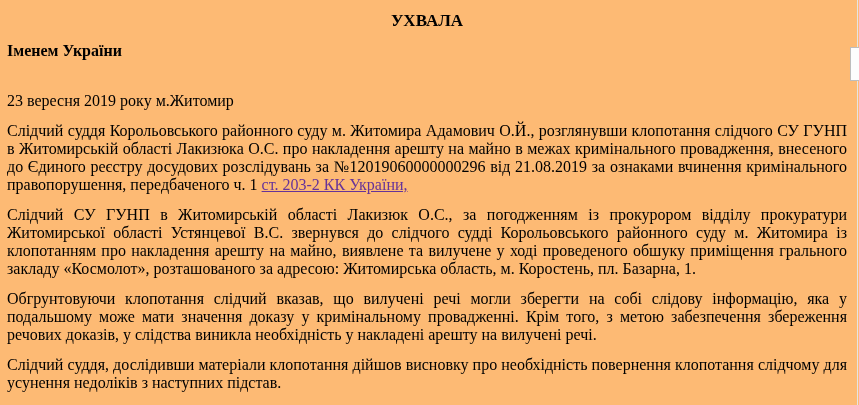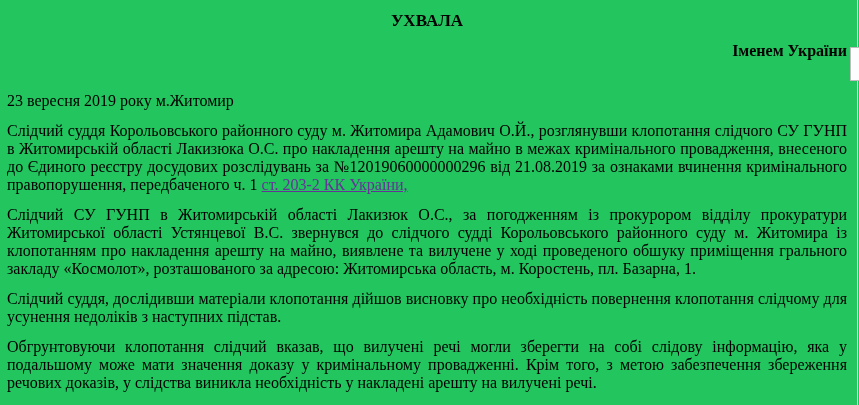--- a/index.html
+++ b/index.html
@@ -4,40 +4,40 @@
 <style>
   html, body {
     margin: 0;
     padding: 0;
     background: #ffffff;
   }
   .page {
     position: relative;
     width: 859px;
     height: 405px;
-    background: #22c55e;
+    background: #fdba74;
     overflow: hidden;
     font-family: "Liberation Serif", serif;
     color: #000000;
     font-size: 16px;
   }
   .doc {
     padding: 0 12px 0 7px;
   }
   .block {
     margin: 12px 0;
     line-height: 18px;
   }
   .title {
     text-align: center;
     font-weight: bold;
     font-size: 17px;
   }
   .subtitle {
-    text-align: right;
+    text-align: left;
     font-weight: bold;
     font-size: 16px;
   }
   .plainline {
     text-align: left;
     margin-top: 32px;
   }
   .para {
     text-align: justify;
   }
@@ -74,21 +74,21 @@
 
     <p class="block subtitle">Іменем України</p>
 
     <p class="block plainline">23 вересня 2019 року м.Житомир</p>
 
     <p class="block para"><span>Слідчий суддя Корольовського районного суду м. Житомира Адамович О.Й., розглянувши клопотання слідчого СУ ГУНП в Житомирській області Лакизюка О.С. про накладення арешту на майно в межах кримінального провадження, внесеного до Єдиного реєстру досудових розслідувань за №12019060000000296 від 21.08.2019 за ознаками вчинення кримінального правопорушення, передбаченого ч. 1 </span><a href="#" class="law-link">ст. 203-2 КК України,</a><span></span></p>
 
 
     <p class="block para">Слідчий СУ ГУНП в Житомирській області Лакизюк О.С., за погодженням із прокурором відділу прокуратури Житомирської області Устянцевої В.С. звернувся до слідчого судді Корольовського районного суду м. Житомира із клопотанням про накладення арешту на майно, виявлене та вилучене у ході проведеного обшуку приміщення грального закладу «Космолот», розташованого за адресою: Житомирська область, м. Коростень, пл. Базарна, 1.</p>
 
+    <p class="block para">Обгрунтовуючи клопотання слідчий вказав, що вилучені речі могли зберегти на собі слідову інформацію, яка у подальшому може мати значення доказу у кримінальному провадженні. Крім того, з метою забезпечення збереження речових доказів, у слідства виникла необхідність у накладені арешту на вилучені речі.</p>
+
     <p class="block para">Слідчий суддя, дослідивши матеріали клопотання дійшов висновку про необхідність повернення клопотання слідчому для усунення недоліків з наступних підстав.</p>
-
-    <p class="block para">Обгрунтовуючи клопотання слідчий вказав, що вилучені речі могли зберегти на собі слідову інформацію, яка у подальшому може мати значення доказу у кримінальному провадженні. Крім того, з метою забезпечення збереження речових доказів, у слідства виникла необхідність у накладені арешту на вилучені речі.</p>
 
   </div>
 
   <div class="scroll-track"></div>
   <div class="scroll-thumb"></div>
 </div>
 
 </body></html>

